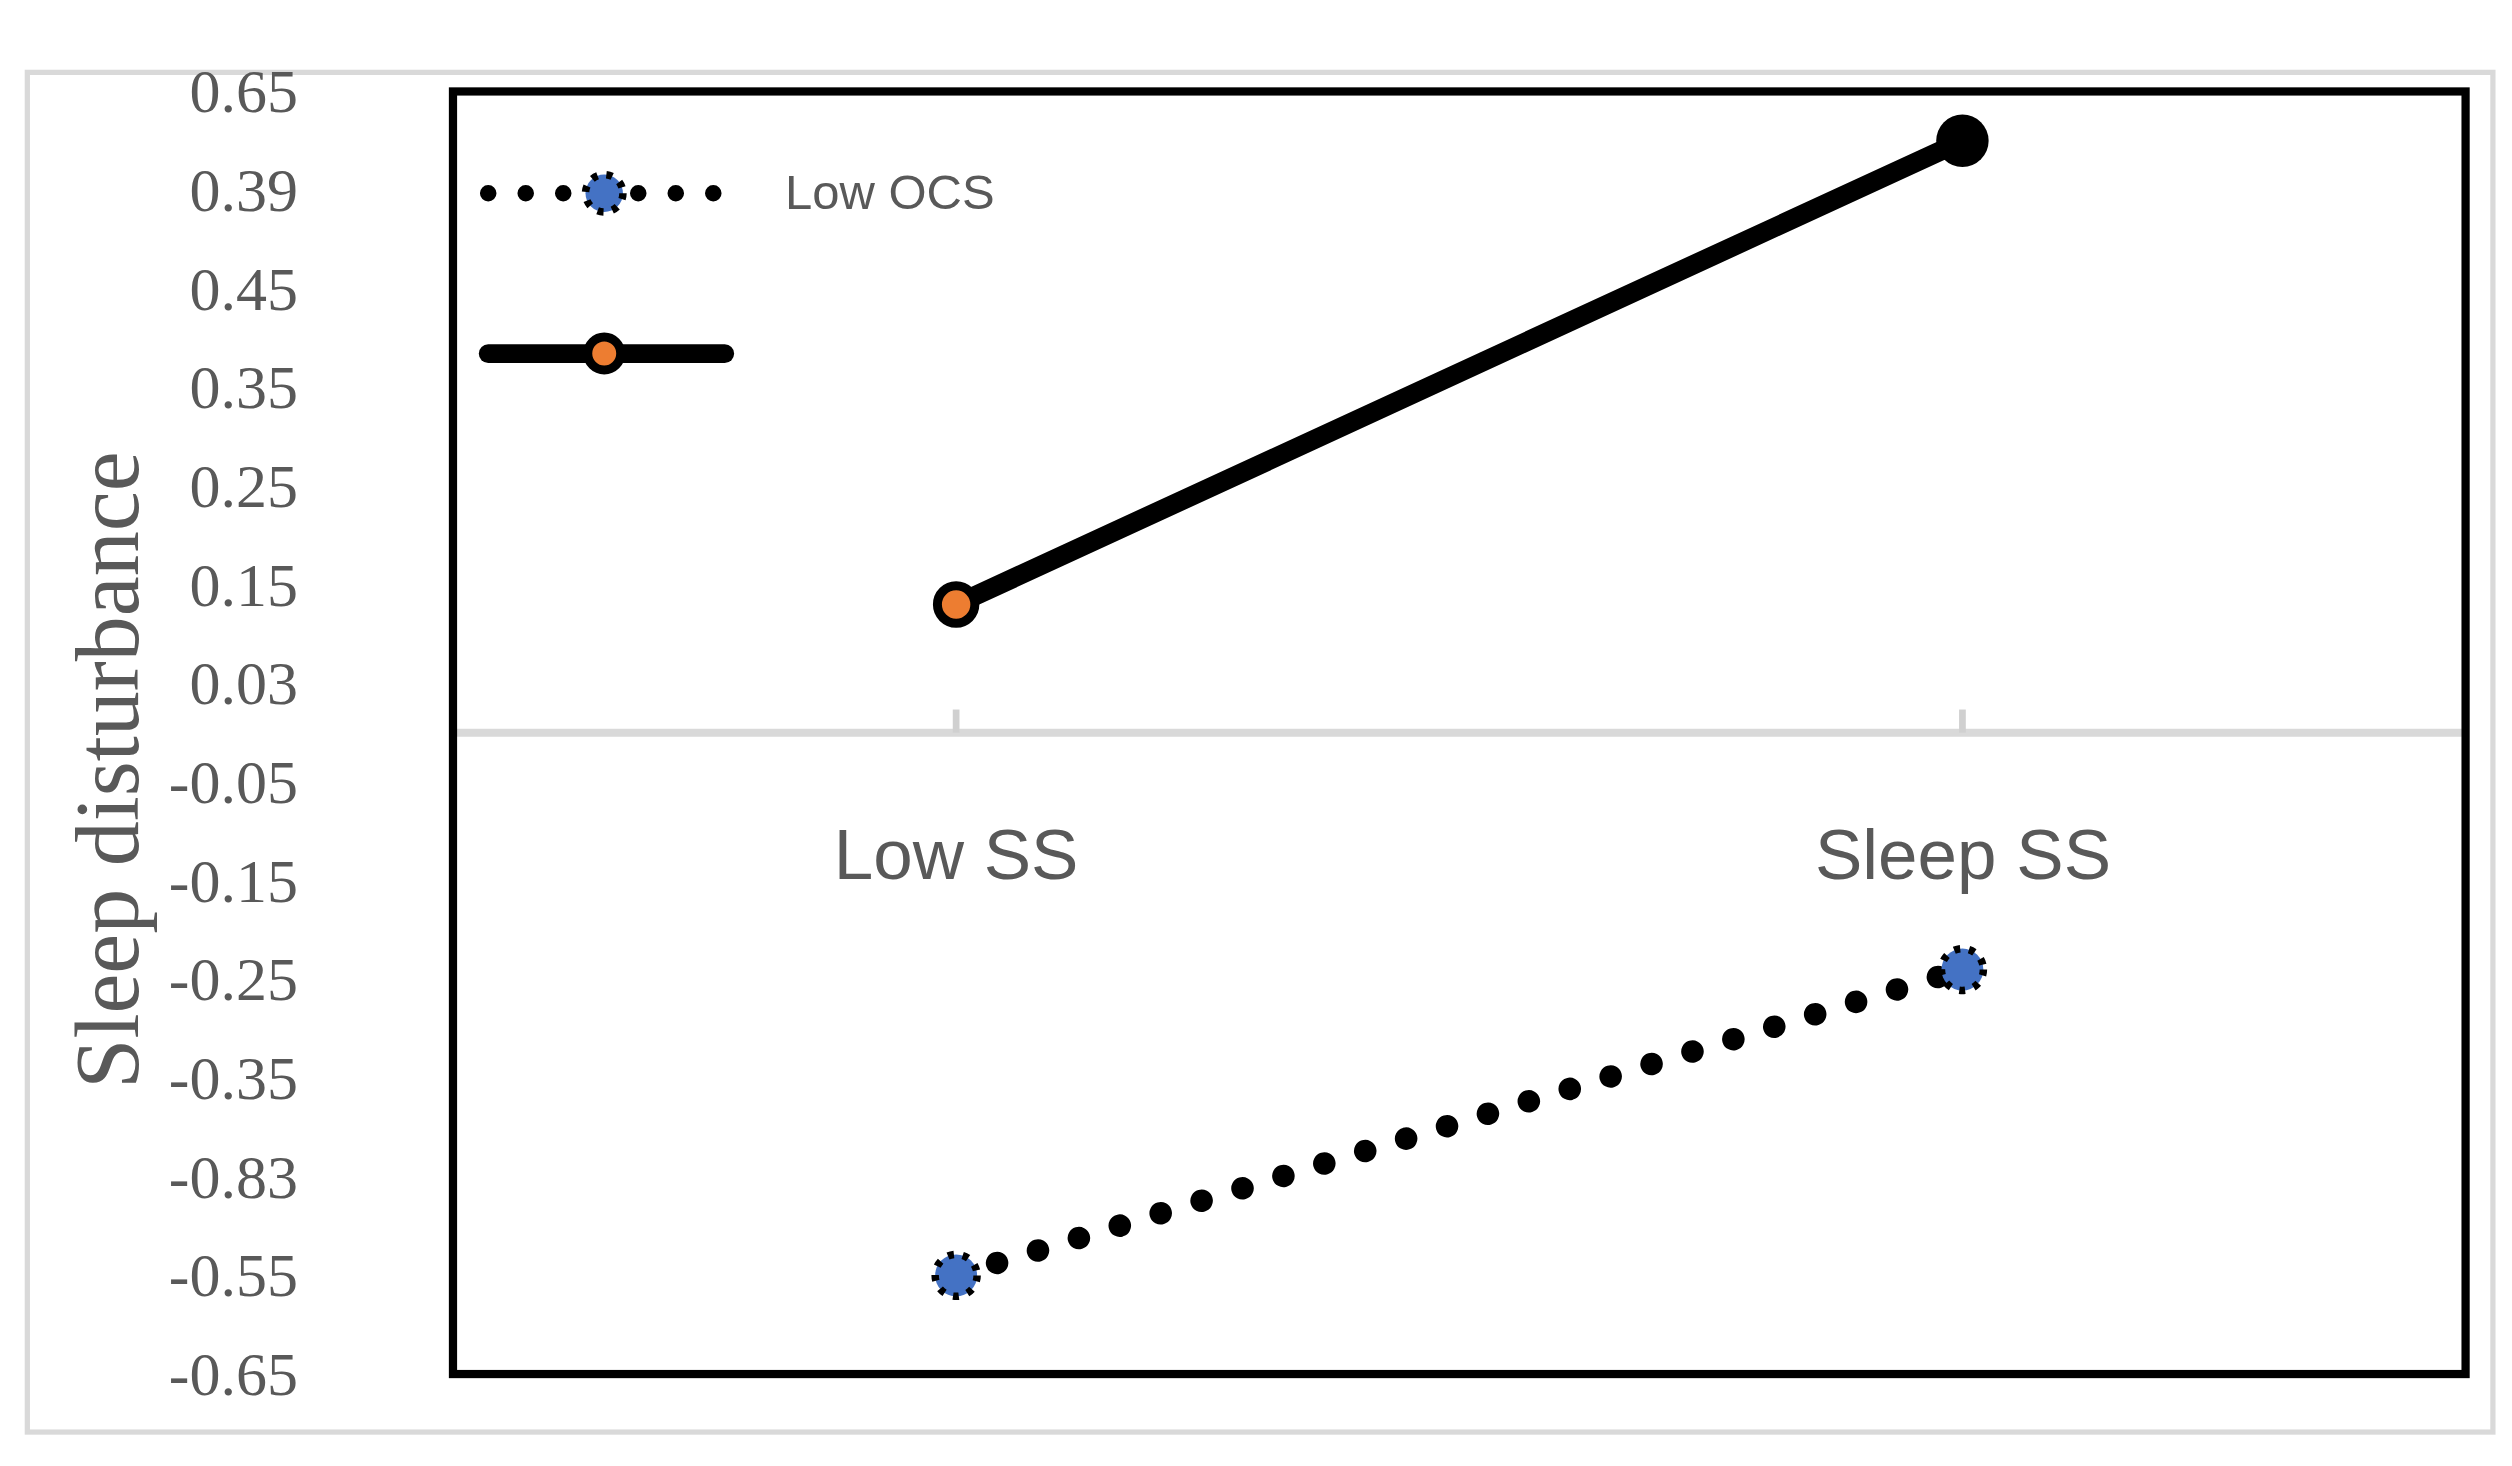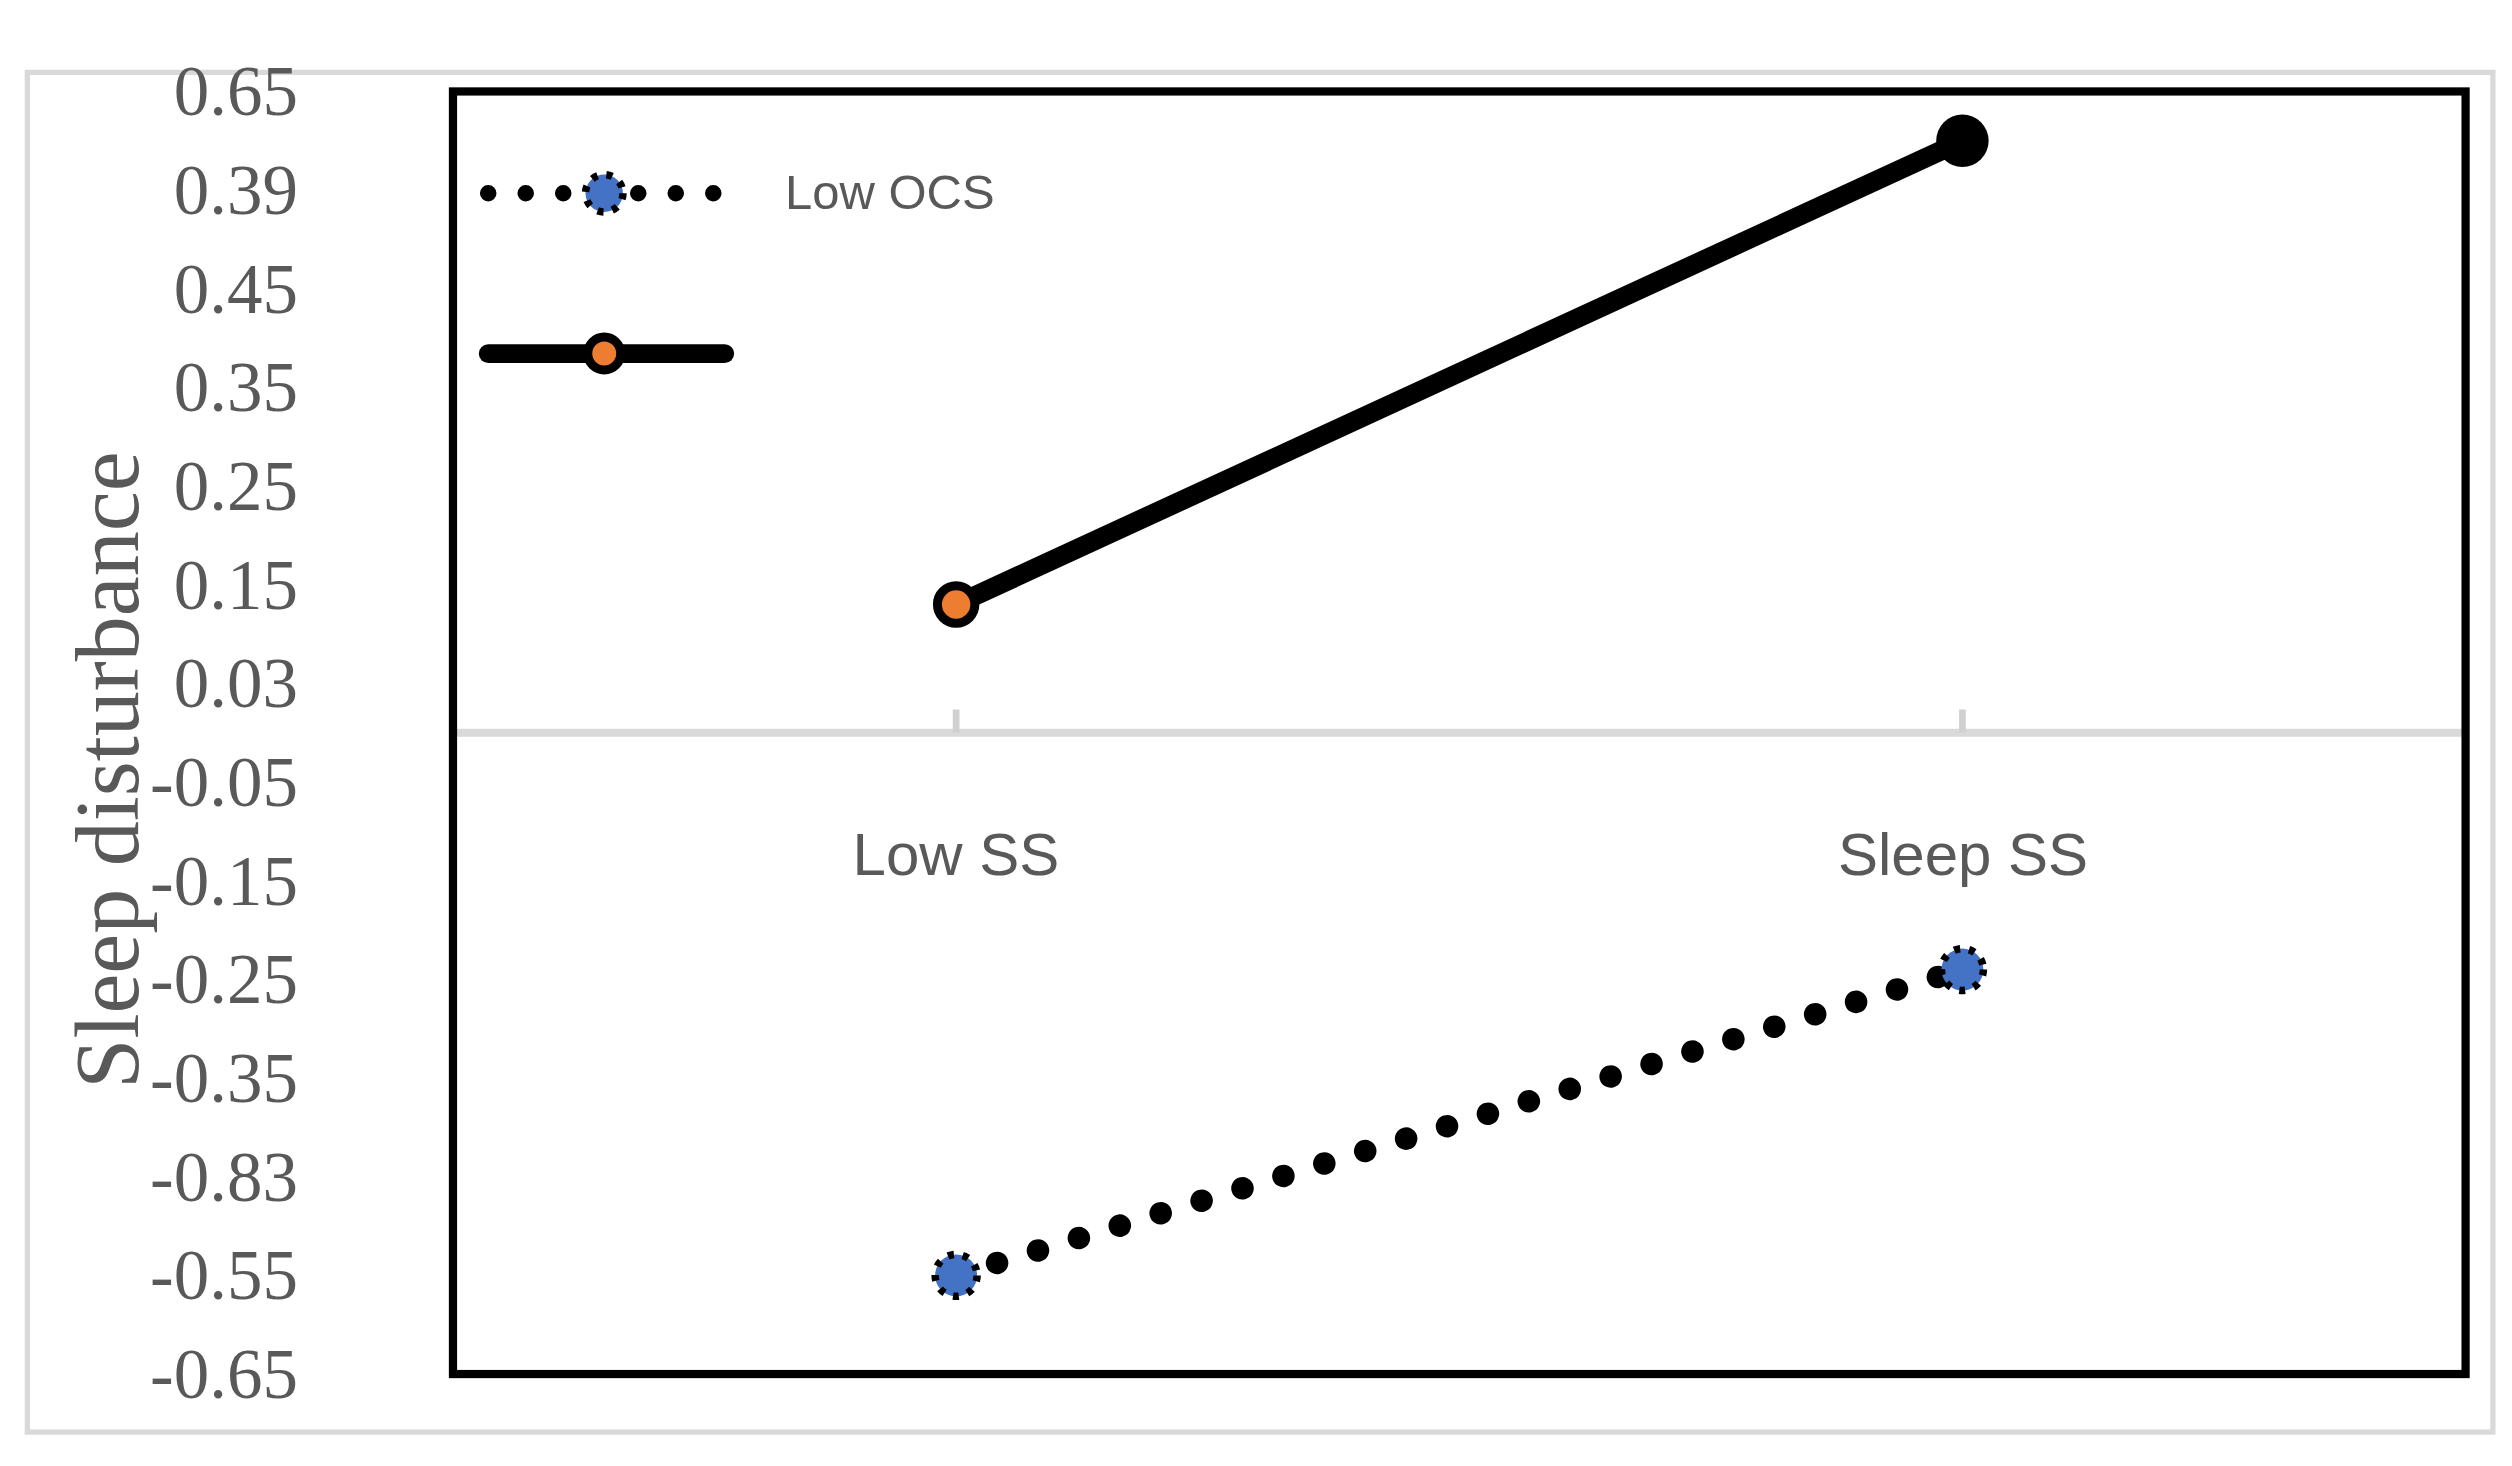--- a/index.html
+++ b/index.html
@@ -5,28 +5,28 @@
   html,body{margin:0;padding:0;background:#ffffff;}
   .stage{position:relative;width:2512px;height:1467px;background:#ffffff;overflow:hidden;
          font-family:"Liberation Sans",sans-serif;}
   svg.canvas{position:absolute;left:0;top:0;}
   .lbl{position:absolute;white-space:nowrap;color:#595959;}
   .serif{font-family:"Liberation Serif",serif;}
   .sans{font-family:"Liberation Sans",sans-serif;}
   .y-title{left:107px;top:770px;font-size:90px;
            transform:translate(-50%,-50%) rotate(-90deg);}
   .x-title{left:1505px;top:663px;font-size:94px;transform:translate(-50%,-50%);}
-  .cat{top:854px;font-size:60px;transform:translate(-50%,-50%);}
+  .cat{top:854px;font-size:71px;transform:translate(-50%,-50%);}
   .cat-low{left:956px;}
   .cat-high{left:1963px;}
   .legend-label{left:785px;font-size:49px;transform:translateY(-52%);}
   .legend-label.row0{top:193px;}
   .legend-label.row1{top:353px;}
   .ytick{position:absolute;left:0;width:298px;text-align:right;
-         transform:translateY(-50%);font-size:71px;color:#595959;
+         transform:translateY(-50%);font-size:62px;color:#595959;
          font-family:"Liberation Serif",serif;}
 </style>
 </head>
 <body>
 
 <div class="stage">
 
   <svg id="chart-svg" class="canvas" width="2512" height="1467" viewBox="0 0 3355 1959">
       <rect x="36.5" y="96.5" width="3293" height="1816" fill="none" stroke="#d9d9d9" stroke-width="7"></rect>
       <line x1="605" y1="978.5" x2="3293" y2="978.5" stroke="#d9d9d9" stroke-width="11"></line>

